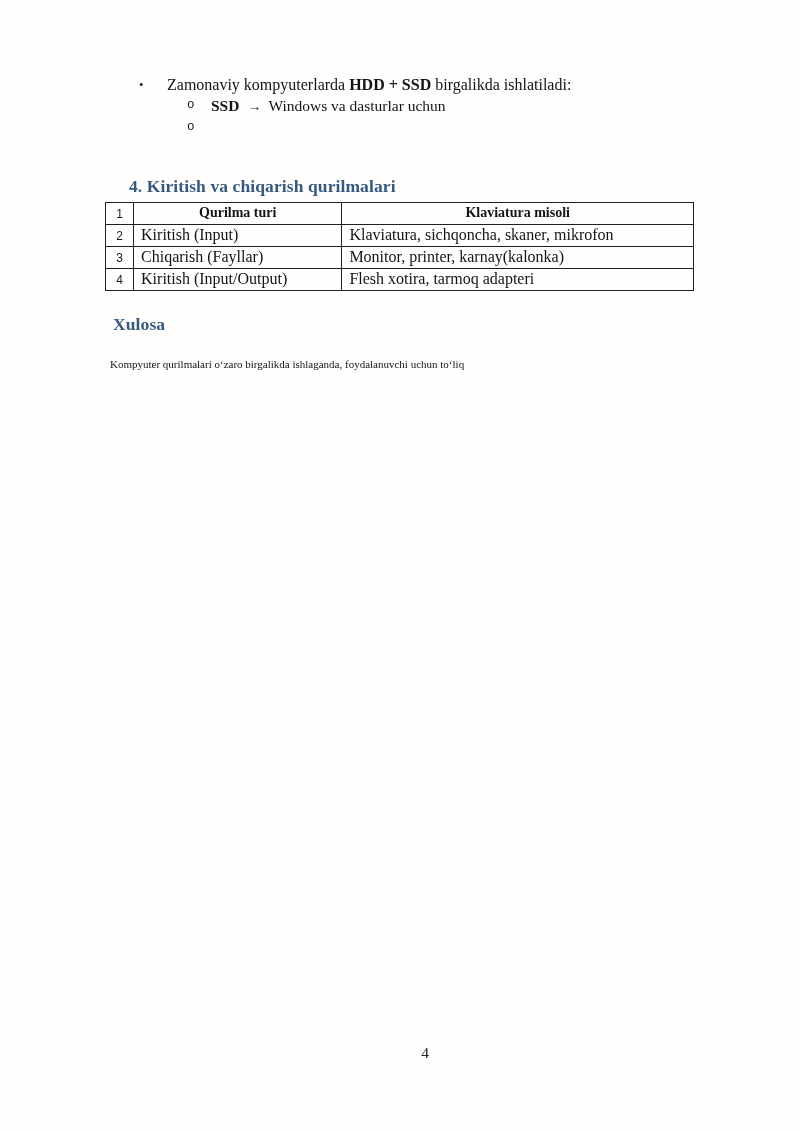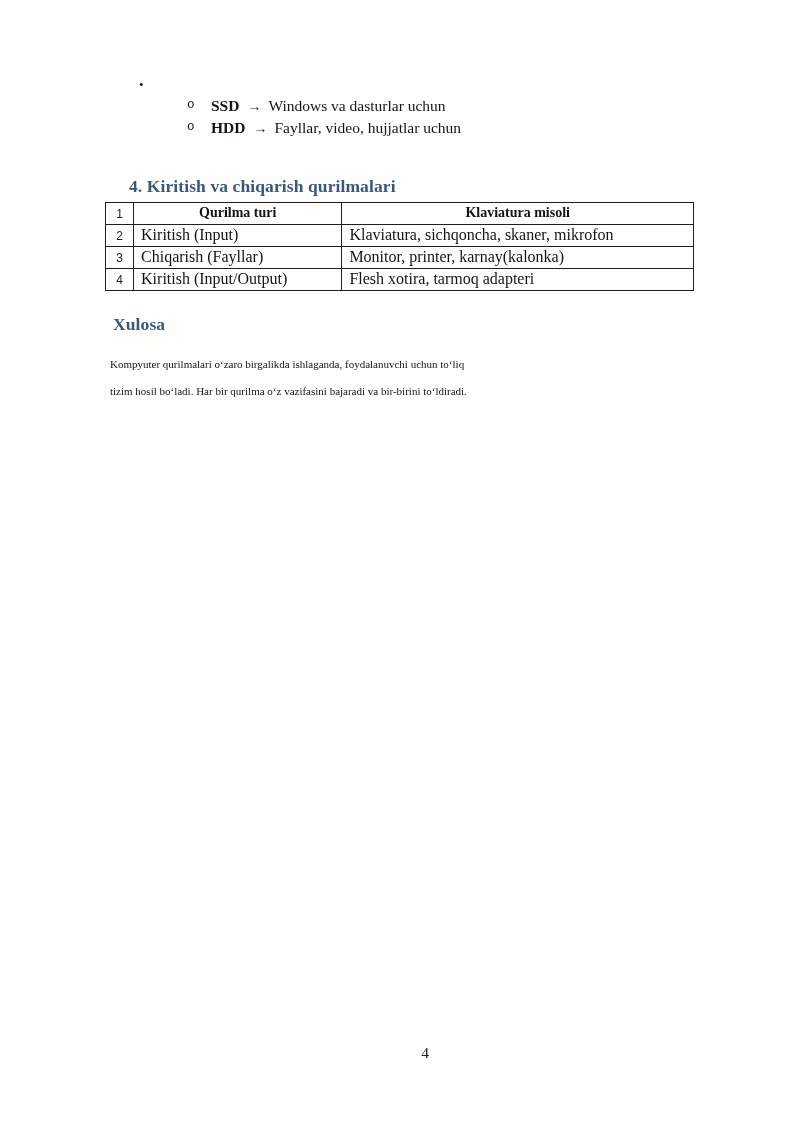--- a/index.html
+++ b/index.html
@@ -78,29 +78,29 @@
   }
 </style>
 </head>
 <body>
 
 <div class="page">
 
   <div class="bullets">
     <div class="main-bullet">
       <span class="bmark">•</span>
+      <span class="btext"><span>Zamonaviy kompyuterlarda </span><b>HDD + SSD</b><span> birgalikda ishlatiladi:</span></span>
     </div>
     <div class="subs">
         <div class="sub-bullet">
           <span class="marker">o</span>
           <span class="sub-text"><b>SSD</b><span class="arrow">→</span><span class="rest">Windows va dasturlar uchun</span></span>
         </div>
         <div class="sub-bullet">
           <span class="marker">o</span>
-          <span class="sub-text"><b>HDD</b><span class="arrow">→</span><span class="rest">Fayllar, video, hujjatlar uchun</span></span>
         </div>
       </div>
   </div>
 
   <h2 class="heading-blue section-heading" style="color: rgb(53, 89, 126); margin-left: 16px;">4. Kiritish va chiqarish qurilmalari</h2>
 
   <table class="device-table">
     <tbody>
         <tr>
           <td class="num">1</td>
@@ -122,20 +122,19 @@
           <td class="type">Kiritish (Input/Output)</td>
           <td class="examples">Flesh xotira, tarmoq adapteri</td>
         </tr>
       </tbody>
   </table>
 
   <h2 class="heading-blue conclusion-heading" style="color: rgb(53, 89, 126);">Xulosa</h2>
 
   <div class="paragraph">
       <div>Kompyuter qurilmalari o‘zaro birgalikda ishlaganda, foydalanuvchi uchun to‘liq</div>
-      <div>tizim hosil bo‘ladi. Har bir qurilma o‘z vazifasini bajaradi va bir-birini to‘ldiradi.</div>
     </div>
 
   <div class="footer">
     <span>4</span>
   </div>
 
 </div>
 
 </body></html>

